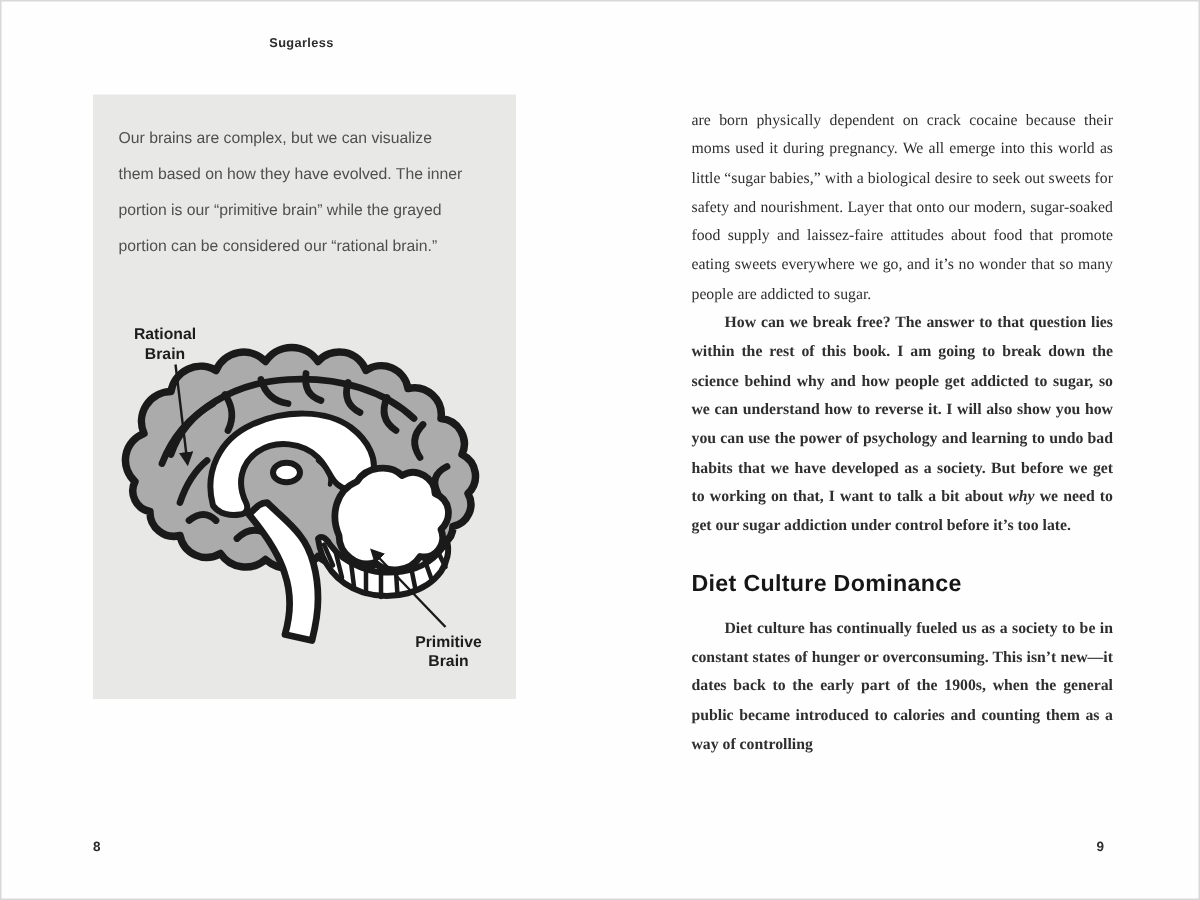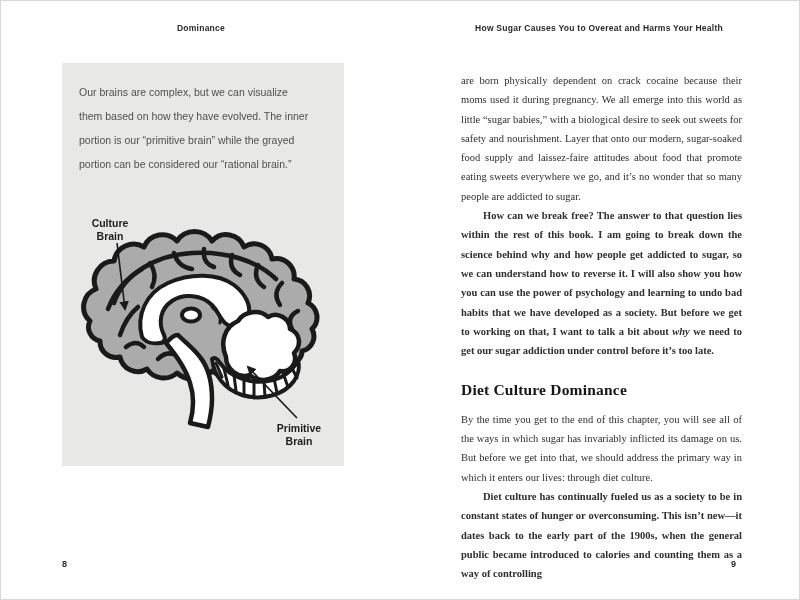--- a/index.html
+++ b/index.html
@@ -44,32 +44,31 @@
   .fig-label.primitive{left:192px;top:211px;width:90px;}
   
   .text-col{
     position:absolute;left:460px;top:70px;width:281px;
     font-family:"Liberation Serif",serif;font-size:10.5px;line-height:19.3px;
     text-align:justify;color:#2f2f2f;
   }
   .text-col p{margin:0;}
   .text-col p.indent{text-indent:22px;font-weight:bold;}
   .section-heading{
-    font-family:Liberation Serif, serif;font-size:15.5px;font-weight:bold;
+    font-family:Liberation Sans, sans-serif;font-size:15.5px;font-weight:bold;
     letter-spacing:.2px;color:#161616;margin:20px 0 10px 0;text-align:left;
   }
   em{font-style:italic;}
 </style>
 </head>
 <body>
 
 <div class="spread">
 
-  <div class="running-head left">Dominance</div>
-  <div class="running-head right">How Sugar Causes You to Overeat and Harms Your Health</div>
+  <div class="running-head left">Sugarless</div>
 
   <div class="callout">
     <div class="callout-body">Our brains are complex, but we can visualize them based on how they have evolved. The inner portion is our “primitive brain” while the grayed portion can be considered our “rational brain.”</div>
 
     <div class="figure">
       <svg width="282" height="255" viewBox="0 0 282 255">
         <defs>
           <marker id="ah" viewBox="0 0 10 10" refX="8" refY="5" markerWidth="6" markerHeight="6" orient="auto">
             <path d="M0,0 L10,5 L0,10 z" fill="#1a1a1a"></path>
           </marker>
@@ -156,31 +155,30 @@
         </g>
 
         <g>
           <line x1="55" y1="32" x2="63" y2="98" stroke="#1a1a1a" stroke-width="1.6" marker-end="url(#ah)"></line>
         </g>
         <g>
           <line x1="235" y1="207" x2="186" y2="156" stroke="#1a1a1a" stroke-width="1.6" marker-end="url(#ah)"></line>
         </g>
       </svg>
 
-      <div class="fig-label rational">Culture
+      <div class="fig-label rational">Rational
 Brain</div>
       <div class="fig-label primitive">Primitive
 Brain</div>
     </div>
   </div>
 
   <div class="text-col">
     <p>are born physically dependent on crack cocaine because their moms used it during pregnancy. We all emerge into this world as little “sugar babies,” with a biological desire to seek out sweets for safety and nourishment. Layer that onto our modern, sugar-soaked food supply and laissez-faire attitudes about food that promote eating sweets everywhere we go, and it’s no wonder that so many people are addicted to sugar.</p>
     <p class="indent"><span>How can we break free? The answer to that question lies within the rest of this book. I am going to break down the science behind why and how people get addicted to sugar, so we can understand how to reverse it. I will also show you how you can use the power of psychology and learning to undo bad habits that we have developed as a society. But before we get to working on that, I want to talk a bit about </span><em>why</em><span> we need to get our sugar addiction under control before it’s too late.</span></p>
     <div class="section-heading">Diet Culture Dominance</div>
-    <p>By the time you get to the end of this chapter, you will see all of the ways in which sugar has invariably inflicted its damage on us. But before we get into that, we should address the primary way in which it enters our lives: through diet culture.</p>
     <p class="indent">Diet culture has continually fueled us as a society to be in constant states of hunger or overconsuming. This isn’t new—it dates back to the early part of the 1900s, when the general public became introduced to calories and counting them as a way of controlling</p>
   </div>
 
   <div class="page-num left">8</div>
   <div class="page-num right">9</div>
 
 </div>
 
 </body></html>

